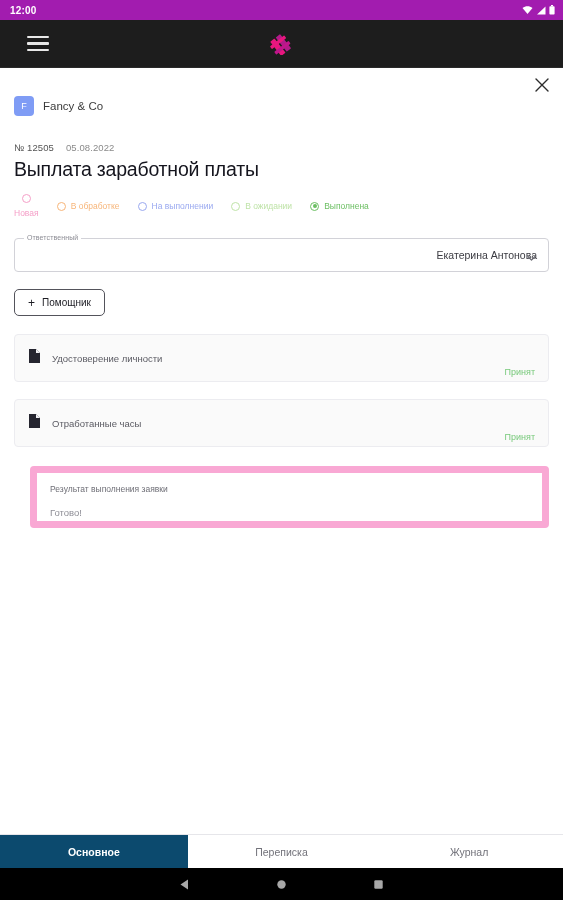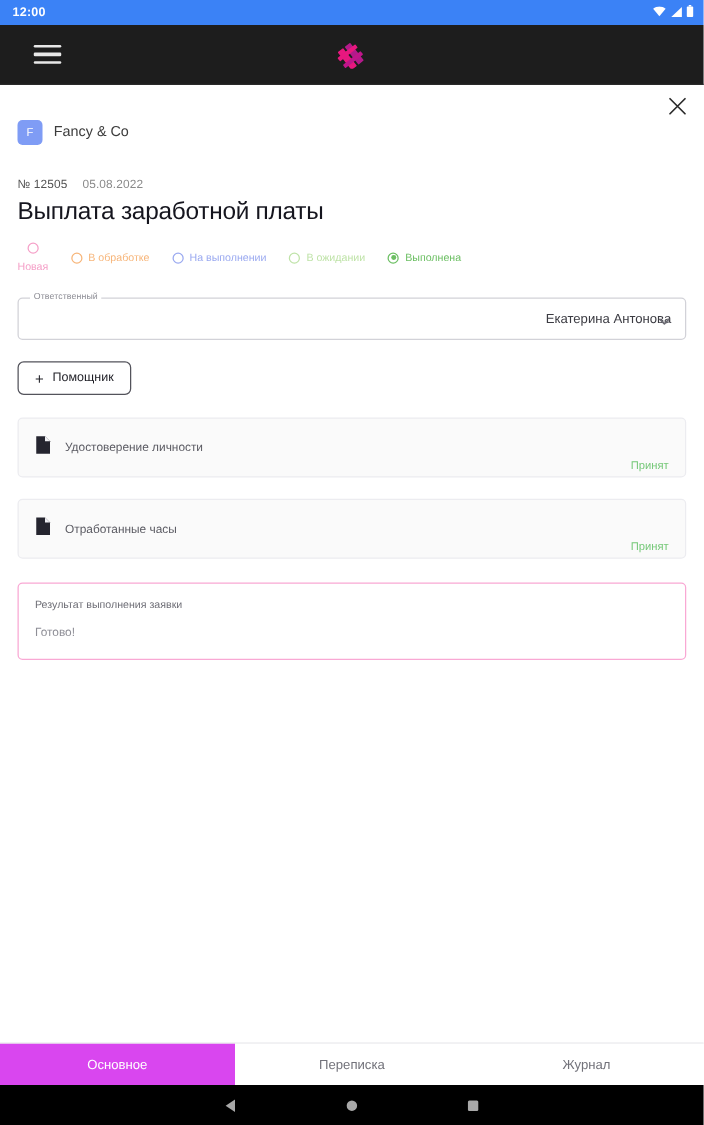--- a/index.html
+++ b/index.html
@@ -6,21 +6,21 @@
   html, body { width:563px; height:900px; }
   body {
     font-family: "Liberation Sans", sans-serif;
     background:#ffffff;
     overflow:hidden;
     position:relative;
   }
 
   
   .statusbar{
-    height:20px; background:#3b82f6; color:#ffffff;
+    height:20px; background:#a21caf; color:#ffffff;
     display:flex; align-items:center; justify-content:space-between;
     padding:0 8px 0 10px;
   }
   .statusbar .clock{ font-size:10px; letter-spacing:.2px; font-weight:600; }
   .sb-icons{ display:flex; align-items:center; gap:3px; }
 
   
   .appbar{
     height:48px; background:#1d1d1d;
     display:flex; align-items:center; position:relative;
@@ -117,36 +117,36 @@
     margin:18px 14px 0 14px; height:48px; background:#fafafa;
     border:1px solid #ececf0; border-radius:4px;
     display:flex; align-items:center; padding:17px 13px; cursor:pointer;
   }
   .doc + .doc{ margin-top:17px; }
   .doc .dname{ font-size:9.5px; color:#5a5a62; margin-left:11px; flex:1; }
   .doc .dstatus{ font-size:9px; color:#77c97a;margin-top:28px; }
 
   
   .result{
-    margin:19px 14px 0 14px; height:62px; border:1px solid #f9a8d4;
+    margin:19px 14px 0 30px; height:62px; border:7px solid #f9a8d4;
     border-radius:4px; padding:11px 13px; background:#fff; cursor:text;
   }
   .result .rlabel{ font-size:8.5px; color:#6e6e76; }
   .result .rvalue{ font-size:9.5px; color:#8e8e96; margin-top:13px; }
 
   
   .tabs{
     position:absolute; left:0; right:0; bottom:32px; height:34px;
     display:flex; background:#ffffff; border-top:1px solid #e6e6ea;
   }
   .tab{
     flex:1; display:flex; align-items:center; justify-content:center;
     font-size:10.5px; color:#72727a; cursor:pointer; background:#ffffff;
   }
-  .tab.active{ background:#d946ef; color:#ffffff; font-weight:400; }
+  .tab.active{ background:#0c4a6e; color:#ffffff; font-weight:700; }
 
   
   .navbar{
     position:absolute; left:0; right:0; bottom:0; height:32px;
     background:#000000; display:flex; align-items:center;
     justify-content:center; gap:84px;
   }
   .nav-ico{ width:13px; height:13px; display:flex; align-items:center; justify-content:center; cursor:pointer; }
 </style>
 </head>

